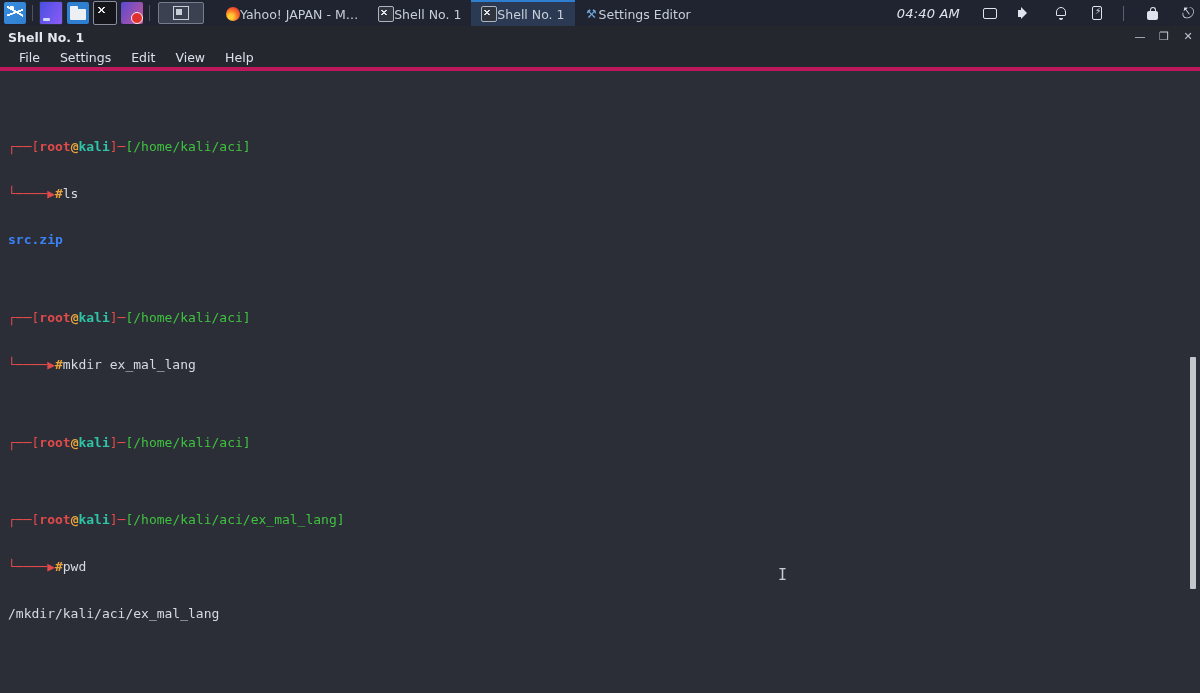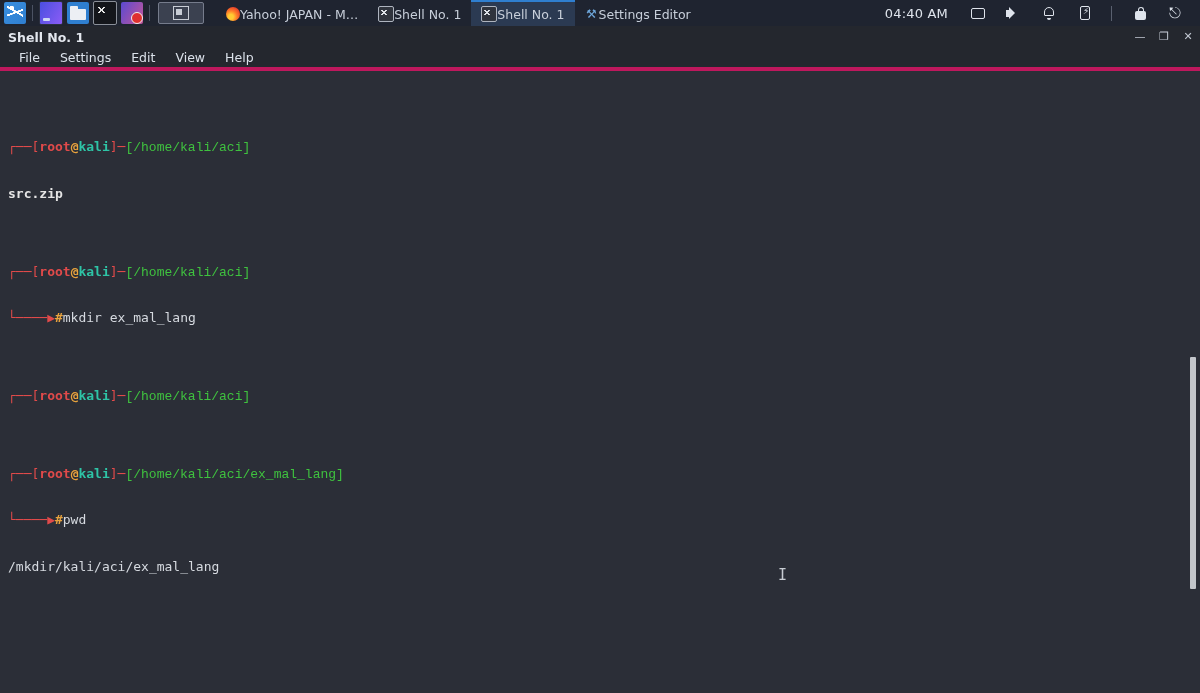--- a/index.html
+++ b/index.html
@@ -87,21 +87,21 @@
   .wicon.term:after{
     content:""; position:absolute; left:2px; top:3px; width:6px; height:5px;
     background:
       linear-gradient(45deg, transparent 40%, #dfe3e8 41%, #dfe3e8 58%, transparent 59%),
       linear-gradient(-45deg, transparent 40%, #dfe3e8 41%, #dfe3e8 58%, transparent 59%);
   }
   .wicon.settings {
     color: #6fa8dc; font-size: 12px; line-height: 14px; text-align: center;
   }
 
-  #tray { display: flex; align-items: center; gap: 21px; padding-right: 16px; color: #dfe4ec; }
+  #tray { display: flex; align-items: center; gap: 21px; padding-right: 4px; color: #dfe4ec; font-style: italic; }
   #clock { font-size: 13px; letter-spacing: .2px; margin-right: 2px; }
   .tray-ico { width: 15px; height: 15px; position: relative; }
   .ti-display { border: 1.6px solid #dfe4ec; border-radius: 2px; width: 14px; height: 11px; box-sizing:border-box; margin-top:1px;}
   .ti-vol:before{
     content:""; position:absolute; left:0; top:4px; width:5px; height:7px; background:#dfe4ec;
   }
   .ti-vol:after{
     content:""; position:absolute; left:3px; top:1px;
     border-left: 6px solid #dfe4ec; border-top: 6px solid transparent; border-bottom: 6px solid transparent;
   }
@@ -148,23 +148,23 @@
     font-size: 13px; line-height: 15.55px;
     color: #d6dae0; white-space: pre;
     box-sizing: border-box;
     overflow: hidden;
   }
   .ln { height: 15.55px; }
   .c-red   { color: #e04a4a; }
   .c-redb  { color: #e04a4a; font-weight: bold; }
   .c-orange{ color: #e8a33d; font-weight: bold; }
   .c-teal  { color: #2ec4a6; font-weight: bold; }
-  .c-green { color: #3fc23f; font-family: Liberation Mono, monospace; }
+  .c-green { color: #3fc23f; }
   .c-white { color: #d6dae0; }
-  .c-salmon{ color: #e5e5e5; font-weight: bold; }
+  .c-salmon{ color: #3b82f6; font-weight: bold; }
 
   #scrollbar {
     position: absolute; right: 0; top: 0; width: 13px; height: 100%;
     background: #2b2e37;
   }
   #scrollthumb {
     position: absolute; right: 4px; width: 6px;
     background: #c3c6cb; border-radius: 1px;
   }
   #mousecursor {
@@ -239,20 +239,21 @@
     <span class="menu-item">Edit</span>
     <span class="menu-item">View</span>
     <span class="menu-item">Help</span>
   </div>
 
   <div id="termwrap">
     <div id="term">
 
       
       <div class="ln"><span class="c-red">┌──</span><span class="c-red">[</span><span class="c-redb">root</span><span class="c-orange">@</span><span class="c-teal">kali</span><span class="c-red">]</span><span class="c-red">─</span><span class="c-green">[/home/kali/aci]</span></div>
+      <div class="ln"><span class="c-red">└─</span><span class="c-red">───</span><span class="c-red">▶</span><span class="c-orange">#</span><span class="c-white">ls</span></div>
       <div class="ln"><span class="c-salmon">src.zip</span></div>
 
       
       <div class="ln"><span class="c-red">┌──</span><span class="c-red">[</span><span class="c-redb">root</span><span class="c-orange">@</span><span class="c-teal">kali</span><span class="c-red">]</span><span class="c-red">─</span><span class="c-green">[/home/kali/aci]</span></div>
       <div class="ln"><span class="c-red">└─</span><span class="c-red">───</span><span class="c-red">▶</span><span class="c-orange">#</span><span class="c-white">mkdir ex_mal_lang</span></div>
 
       
       <div class="ln"><span class="c-red">┌──</span><span class="c-red">[</span><span class="c-redb">root</span><span class="c-orange">@</span><span class="c-teal">kali</span><span class="c-red">]</span><span class="c-red">─</span><span class="c-green">[/home/kali/aci]</span></div>
 
       

